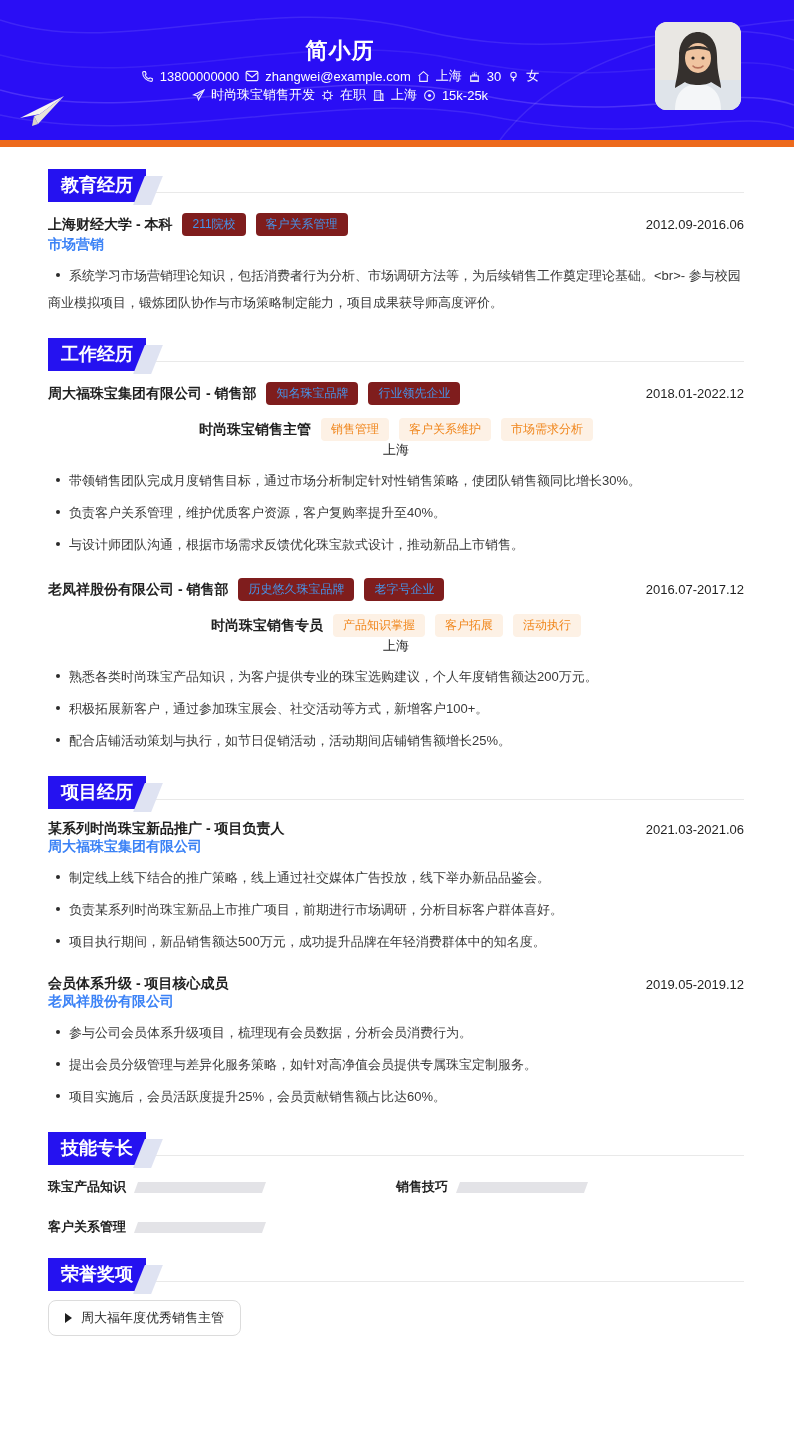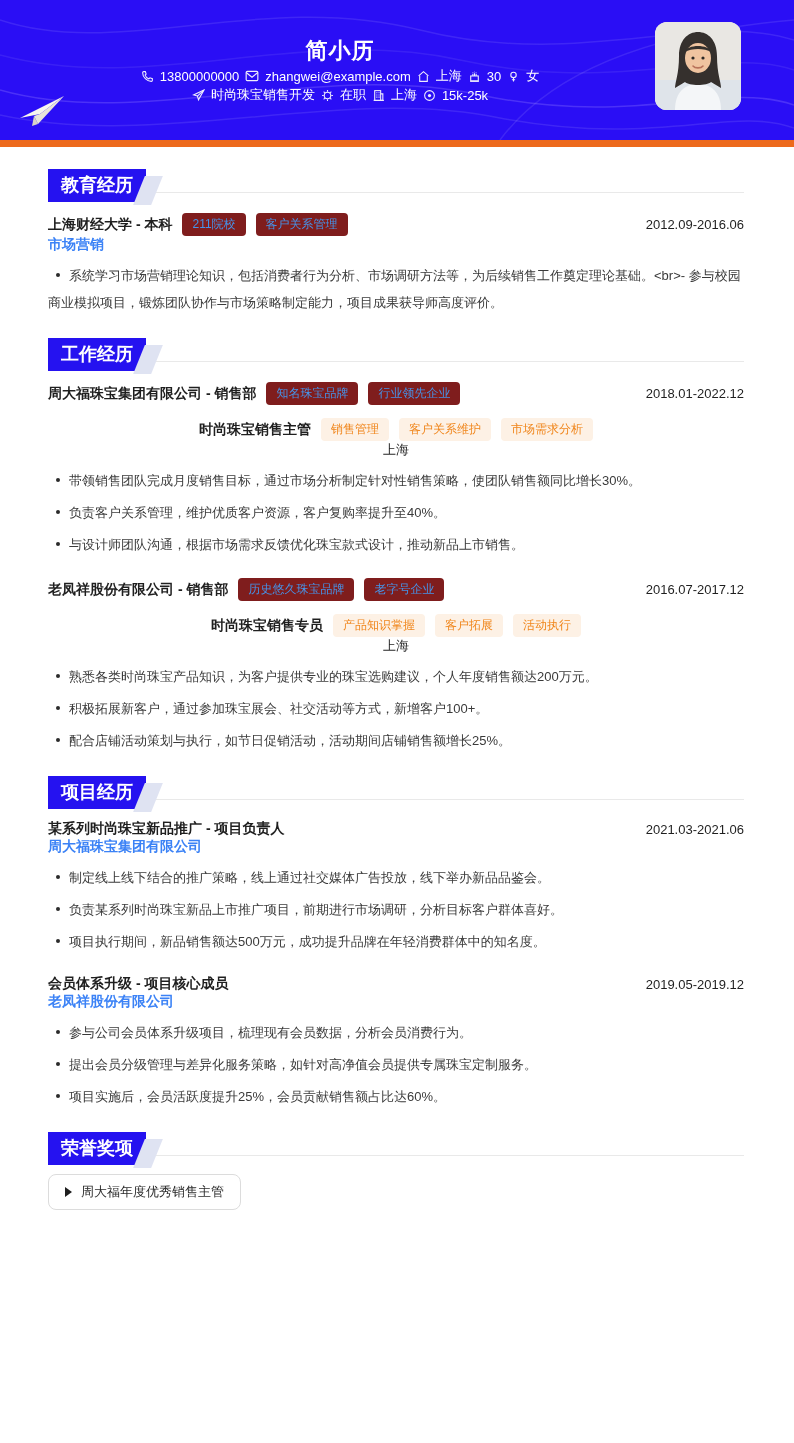--- a/index.html
+++ b/index.html
@@ -271,20 +271,39 @@
         <div class="sub-line">老凤祥股份有限公司</div>
         <div class="bullets">
           <div class="bullet-line"><span class="dot"></span><span>参与公司会员体系升级项目，梳理现有会员数据，分析会员消费行为。</span></div>
           <div class="bullet-line"><span class="dot"></span><span>提出会员分级管理与差异化服务策略，如针对高净值会员提供专属珠宝定制服务。</span></div>
           <div class="bullet-line"><span class="dot"></span><span>项目实施后，会员活跃度提升25%，会员贡献销售额占比达60%。</span></div>
         </div>
       </div>
     </div>
 
 
+    <div class="section">
+      <div class="section-header">
+        <span class="badge">技能专长</span>
+      </div>
+      <div class="skills-grid">
+        <div class="skill-row">
+          <span class="skill-label">珠宝产品知识</span>
+          <span class="skill-track"><span class="skill-fill" style="width: 90%;"></span></span>
+        </div>
+        <div class="skill-row">
+          <span class="skill-label">销售技巧</span>
+          <span class="skill-track"><span class="skill-fill" style="width: 80%;"></span></span>
+        </div>
+        <div class="skill-row">
+          <span class="skill-label">客户关系管理</span>
+          <span class="skill-track"><span class="skill-fill" style="width: 80%;"></span></span>
+        </div>
+      </div>
+    </div>
 
     <div class="section">
       <div class="section-header">
         <span class="badge">荣誉奖项</span>
       </div>
       <div class="honor-chip">
         <span class="tri"></span>
         <span>周大福年度优秀销售主管</span>
       </div>
     </div>

